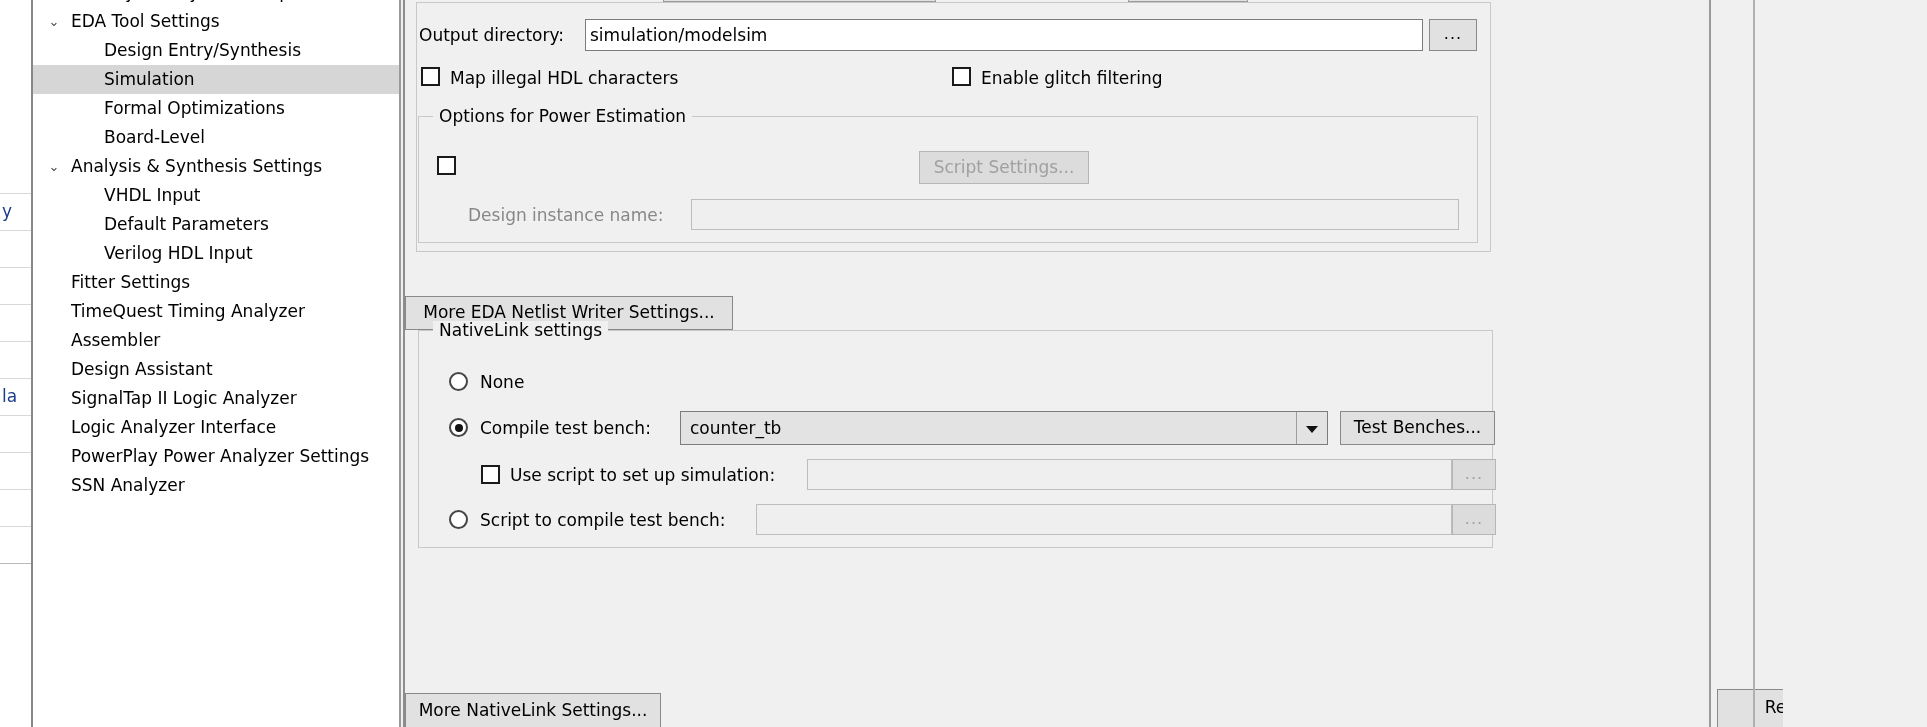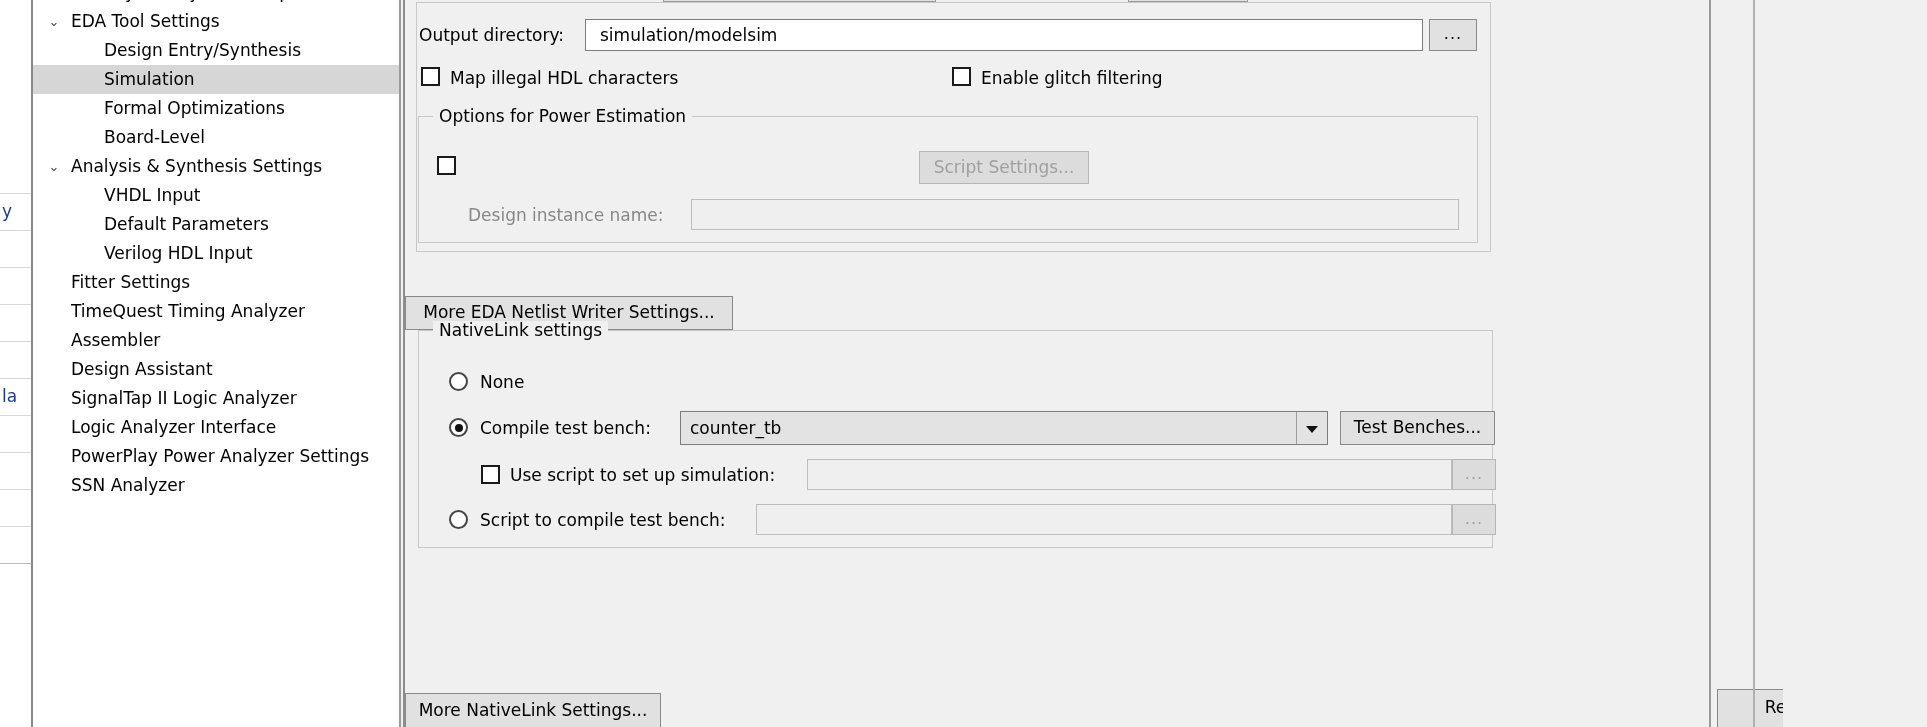--- a/index.html
+++ b/index.html
@@ -94,21 +94,21 @@
   .lbl.disabled { color: #888888; }
 
   .tbox {
     position: absolute;
     background: #ffffff;
     border: 1px solid #7c7c7c;
     box-sizing: border-box;
     font-family: "DejaVu Sans", "Liberation Sans", sans-serif;
     font-size: 17px;
     color: #000000;
-    padding: 0 14px;
+    padding: 0 4px;
     line-height: 28px;
     height: 30px;
     overflow: hidden;
     white-space: nowrap;
   }
   .tbox.disabled { background: #efefef; border: 1px solid #bdbdbd; color: #999999; }
 
   .btn {
     position: absolute;
     background: #e1e1e1;

